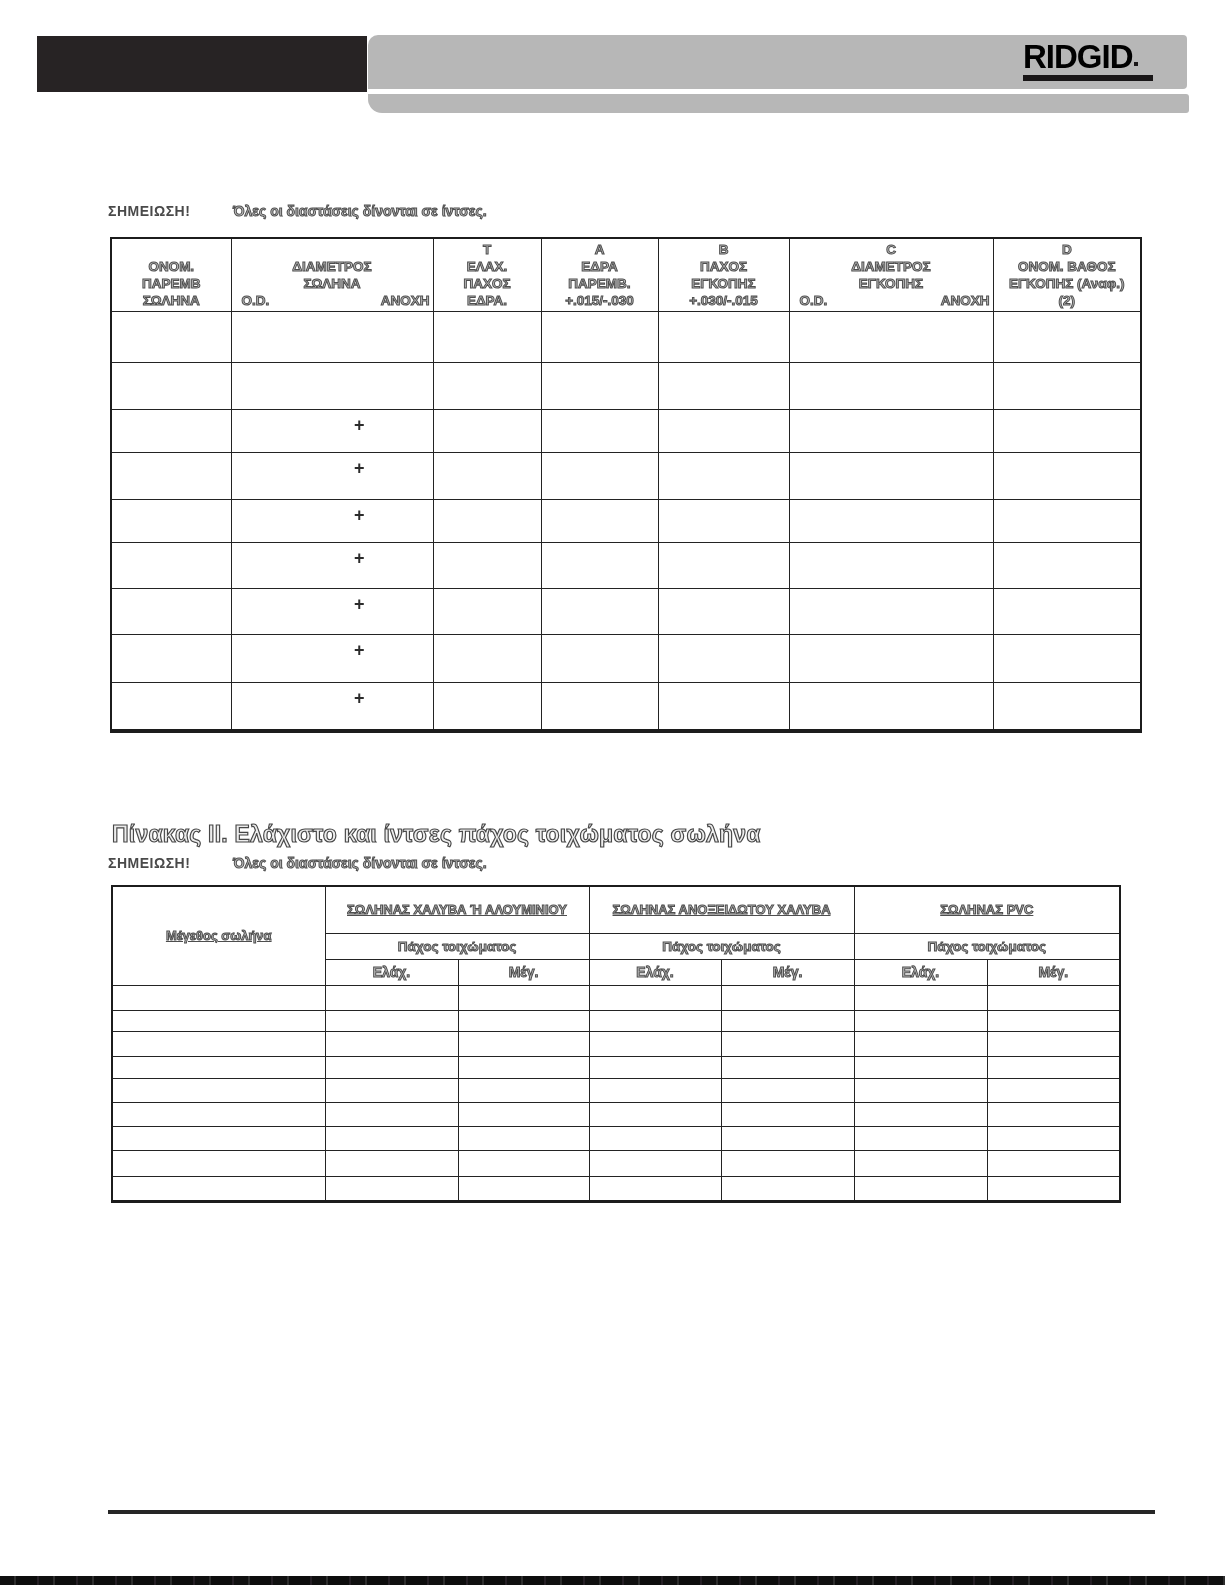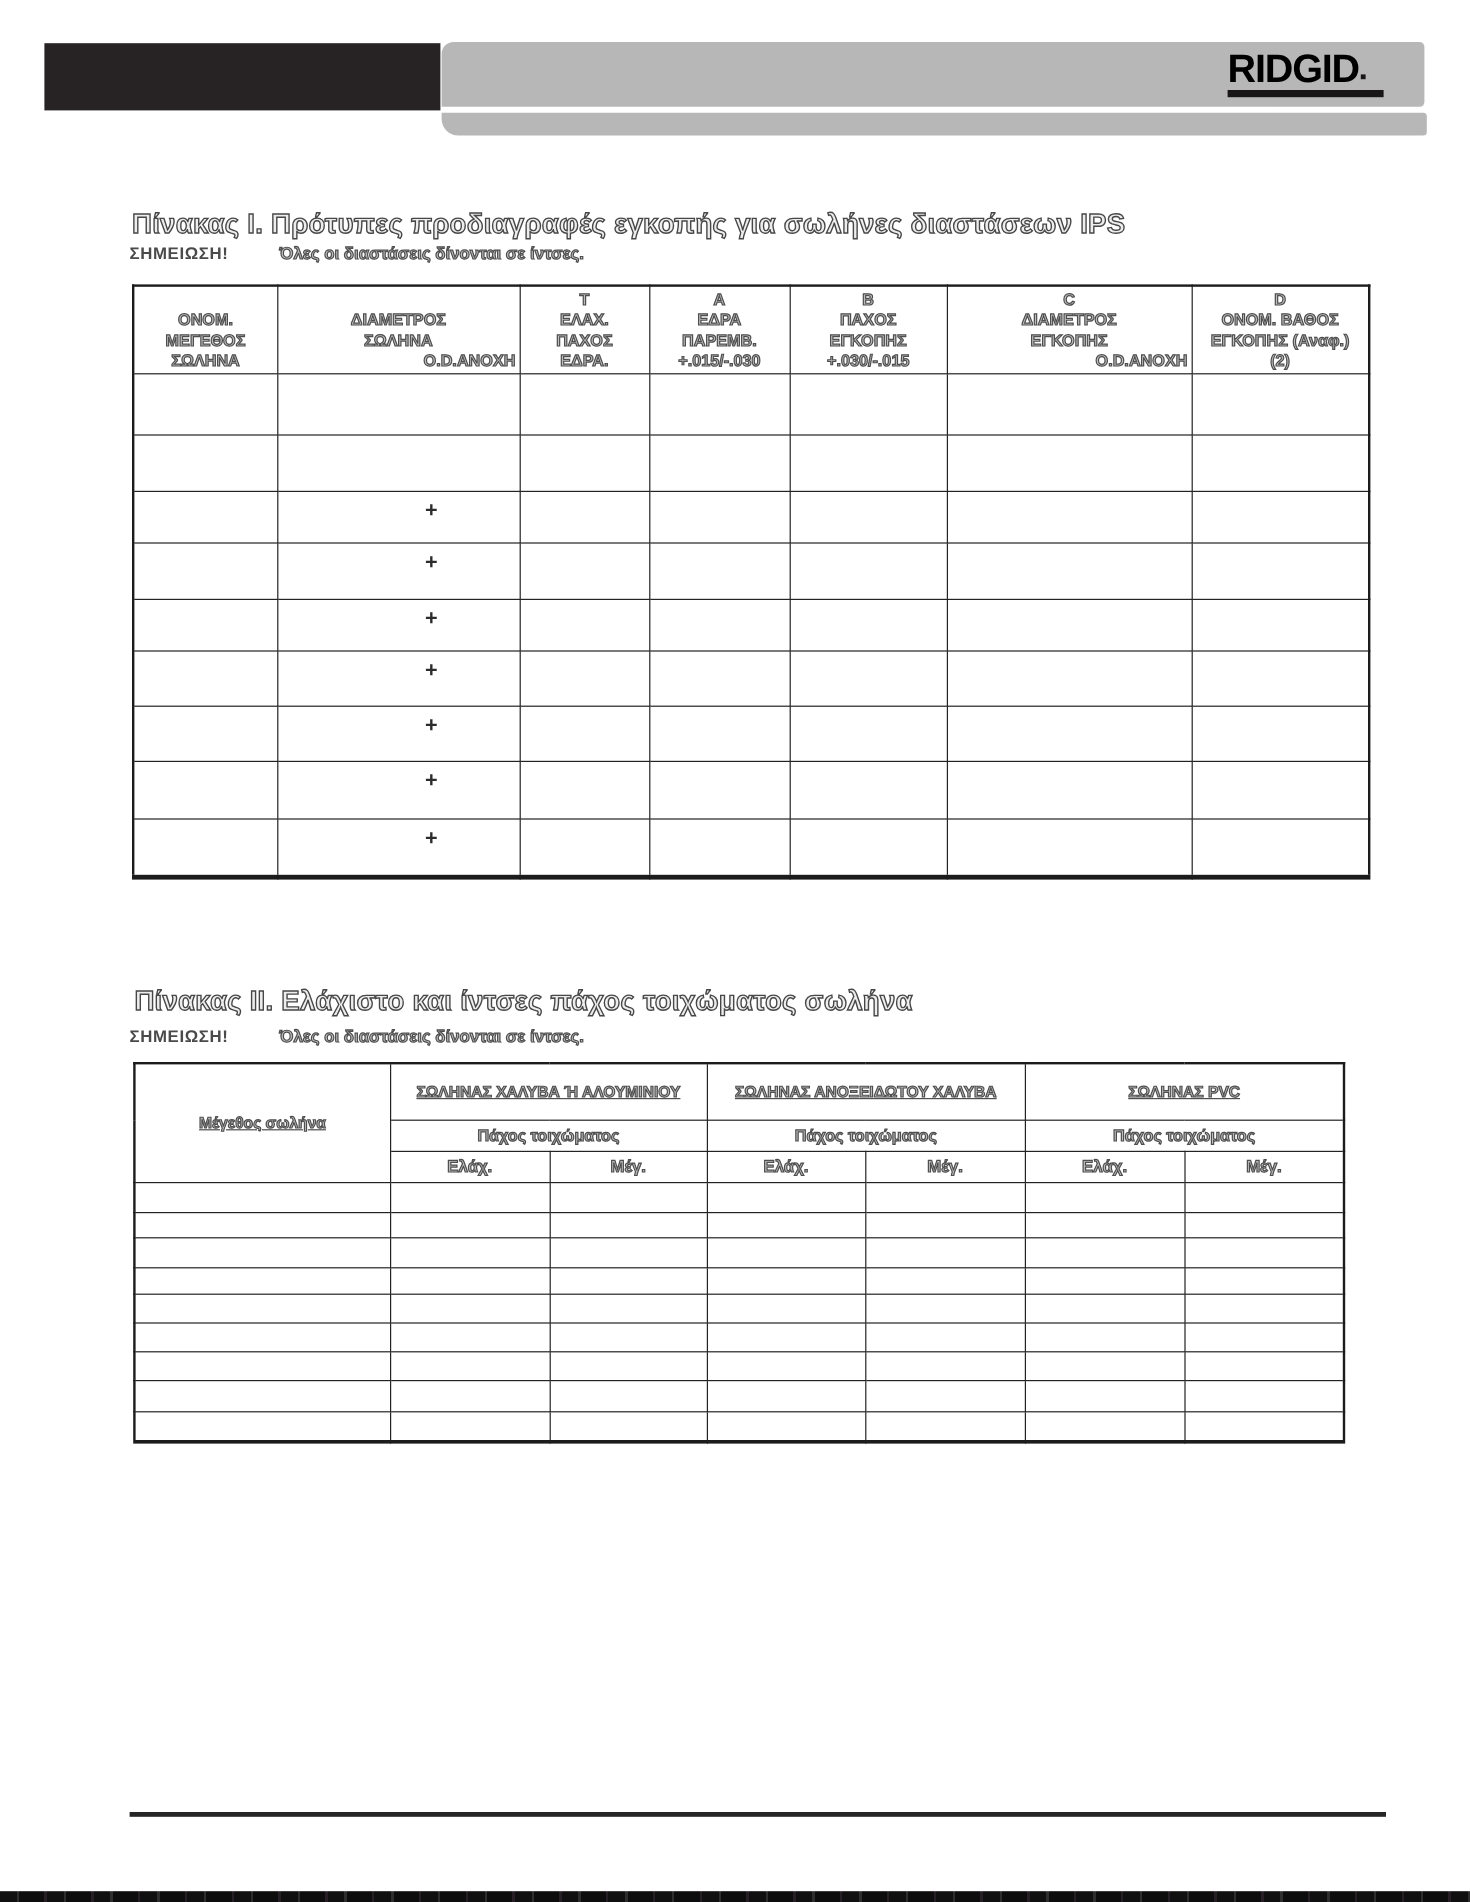--- a/index.html
+++ b/index.html
@@ -29,21 +29,21 @@
   
   table { border-collapse:collapse; table-layout:fixed; position:absolute; background:#ffffff; }
   th, td { border:1.6px solid #232323; padding:0; }
   #table1 { left:110px; top:237px; width:1030px; border:2.5px solid #1c1c1c; border-bottom-width:4px; }
   #table2 { left:111px; top:885px; width:1008px; border:2.5px solid #1c1c1c; border-bottom-width:3px; }
 
   th { font-size:13.5px; line-height:17px; font-weight:700; text-align:center; }
   .hl { width:100%; }
   .vtop { vertical-align:top; padding-top:2px; }
   .vbot { vertical-align:bottom; padding-bottom:2px;margin-left:27px; }
-  .split { display:flex; justify-content:flex-end; padding:0 3px 0 10px; box-sizing:border-box; }
+  .split { display:flex; justify-content:space-between; padding:0 3px 0 10px; box-sizing:border-box; }
 
   #table1 tbody td, #table2 tbody td { position:relative; }
   .plus-mark { position:absolute; left:61%; top:6px; font-size:18px; line-height:18px;
                font-weight:700; color:#2c2c2c; }
 
   
   .t2-h1 th { height:46px; vertical-align:middle; font-size:13px; line-height:15.5px;text-decoration:underline; }
   .t2-h2 th { height:25px; vertical-align:middle; font-size:13.5px; }
   .t2-h3 th { height:25px; vertical-align:middle; font-size:14px; }
   .t2-size { font-size:13.5px; vertical-align:middle; }
@@ -60,39 +60,38 @@
 
   <div class="black-box"></div>
   <div class="gray-bar-1">
     <div class="logo">
       <span class="logo-text">RIDGID</span><span class="logo-reg-dot"></span>
       <div class="logo-underline"></div>
     </div>
   </div>
   <div class="gray-bar-2"></div>
 
-  <h2 class="tbl-title" style="left:110px; top:173px;">Πίνακας I. Πρότυπες προδιαγραφές εγκοπής για σωλήνες διαστάσεων IPS</h2>
   <span class="note-label" style="left:108px; top:203px;">ΣΗΜΕΙΩΣΗ!</span>
   <span class="note-text ol" style="left:233px; top:203px;">Όλες οι διαστάσεις δίνονται σε ίντσες.</span>
 
   <table id="table1">
     <colgroup>
       <col style="width:120px">
         <col style="width:202px">
         <col style="width:108px">
         <col style="width:117px">
       <col style="width:131px">
         <col style="width:204px">
         <col style="width:148px">
     </colgroup>
     <thead>
       <tr style="height:73px">
         <th class="vbot ol">
           <div class="hl">ΟΝΟΜ.</div>
-          <div class="hl">ΜΕΓΕΘΟΣ</div>
+          <div class="hl">ΠΑΡΕΜΒ</div>
           <div class="hl">ΣΩΛΗΝΑ</div>
         </th>
         <th class="vbot ol">
           <div class="hl">ΔΙΑΜΕΤΡΟΣ</div>
           <div class="hl">ΣΩΛΗΝΑ</div>
           <div class="hl split">
             <span>O.D.</span>
             <span>ΑΝΟΧΗ</span>
           </div>
         </th>

